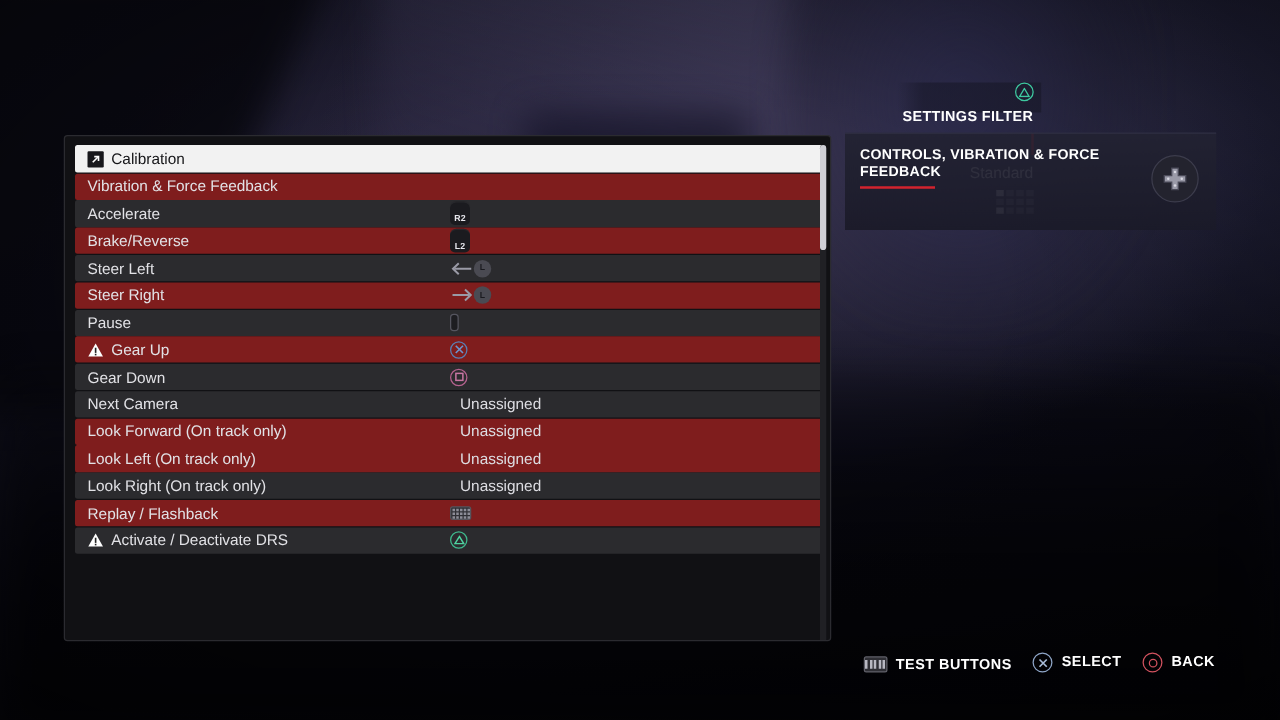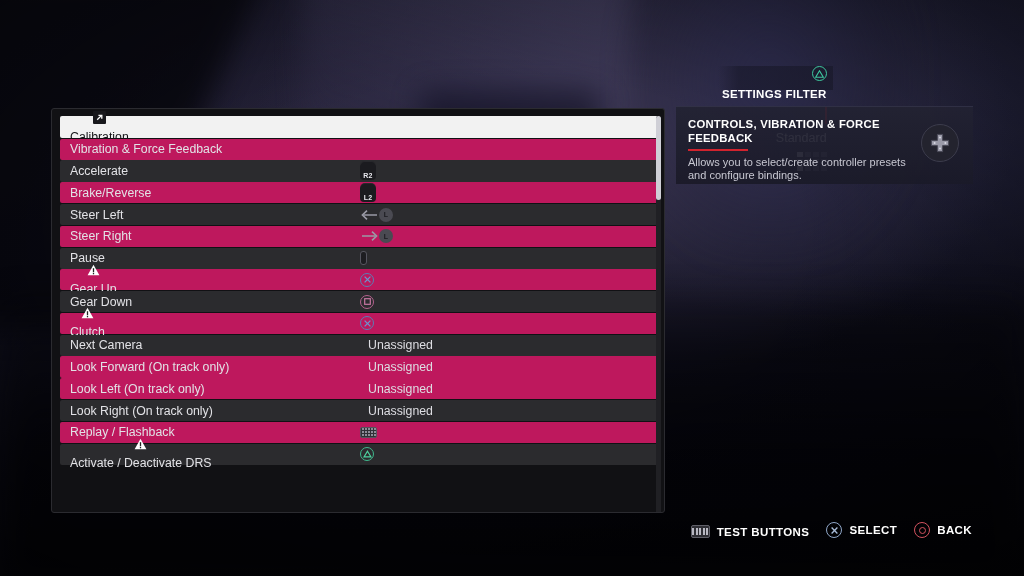--- a/index.html
+++ b/index.html
@@ -113,22 +113,22 @@
     height: 21.2px;
     margin-bottom: 0.6px;
     background: #2b2b2e;
     border-radius: 2px;
     display: flex; align-items: center;
     padding-left: 10px;
     color: #e2e2e6;
     font-size: 12.3px;
     white-space: nowrap;
   }
-  .row.alt { background: #be185d; }
-  .row-label { display: flex; align-items: center; gap: 6px; flex-direction: column; }
+  .row.alt { background: #7f1d1d; }
+  .row-label { display: flex; align-items: center; gap: 6px; }
 
   .row.selected {
     background: #f2f2f2;
     color: #141417;
     height: 22px;
   }
 
   
   .section-head {
     height: 20px;
@@ -440,37 +440,20 @@
           </span>
         <span class="binding">
           <span class="face-btn face-square">
             <svg width="9" height="9" viewBox="0 0 9 9">
               <rect x="1.7" y="1.7" width="5.6" height="5.6" stroke="#c777a3" stroke-width="1.2" fill="none"></rect>
             </svg>
           </span>
         </span>
       </div>
 
-      <div class="row alt">
-        <span class="row-label">
-          <svg class="warn" viewBox="0 0 13 12">
-            <path d="M6.5 .8 L12.4 11.2 H.6 Z" fill="#ffffff"></path>
-            <rect x="5.85" y="4.2" width="1.3" height="4.1" fill="#222"></rect>
-            <rect x="5.85" y="9" width="1.3" height="1.3" fill="#222"></rect>
-          </svg>
-          <span>Clutch</span>
-        </span>
-        <span class="binding">
-          <span class="face-btn face-cross">
-            <svg width="9" height="9" viewBox="0 0 9 9">
-              <path d="M1.6 1.6 L7.4 7.4 M7.4 1.6 L1.6 7.4" stroke="#6e93cd" stroke-width="1.3" fill="none"></path>
-            </svg>
-          </span>
-        </span>
-      </div>
 
       <div class="row">
         <span class="row-label">
             <span>Next Camera</span>
           </span>
         <span class="binding unassigned">Unassigned</span>
       </div>
 
       <div class="row alt">
         <span class="row-label">
@@ -540,21 +523,20 @@
     </div>
 
     <div class="scrollbar">
       <div class="scroll-thumb"></div>
     </div>
   </div>
 
   <div class="info-panel">
     <div class="info-title">CONTROLS, VIBRATION &amp; FORCE FEEDBACK</div>
     <div class="info-rule"></div>
-    <div class="info-desc">Allows you to select/create controller presets and configure bindings.</div>
     <div class="dpad-badge">
       <svg width="22" height="22" viewBox="0 0 22 22">
         <path d="M8.4 2.4 h5.2 v6 h6 v5.2 h-6 v6 h-5.2 v-6 h-6 V8.4 h6 z" fill="#9a9aa8" stroke="#4a4a58" stroke-width="1"></path>
         <circle cx="11" cy="5.6" r="1" fill="#d8d8e2"></circle>
         <circle cx="11" cy="16.4" r="1" fill="#d8d8e2"></circle>
         <circle cx="5.6" cy="11" r="1" fill="#d8d8e2"></circle>
         <circle cx="16.4" cy="11" r="1" fill="#d8d8e2"></circle>
       </svg>
     </div>
   </div>

